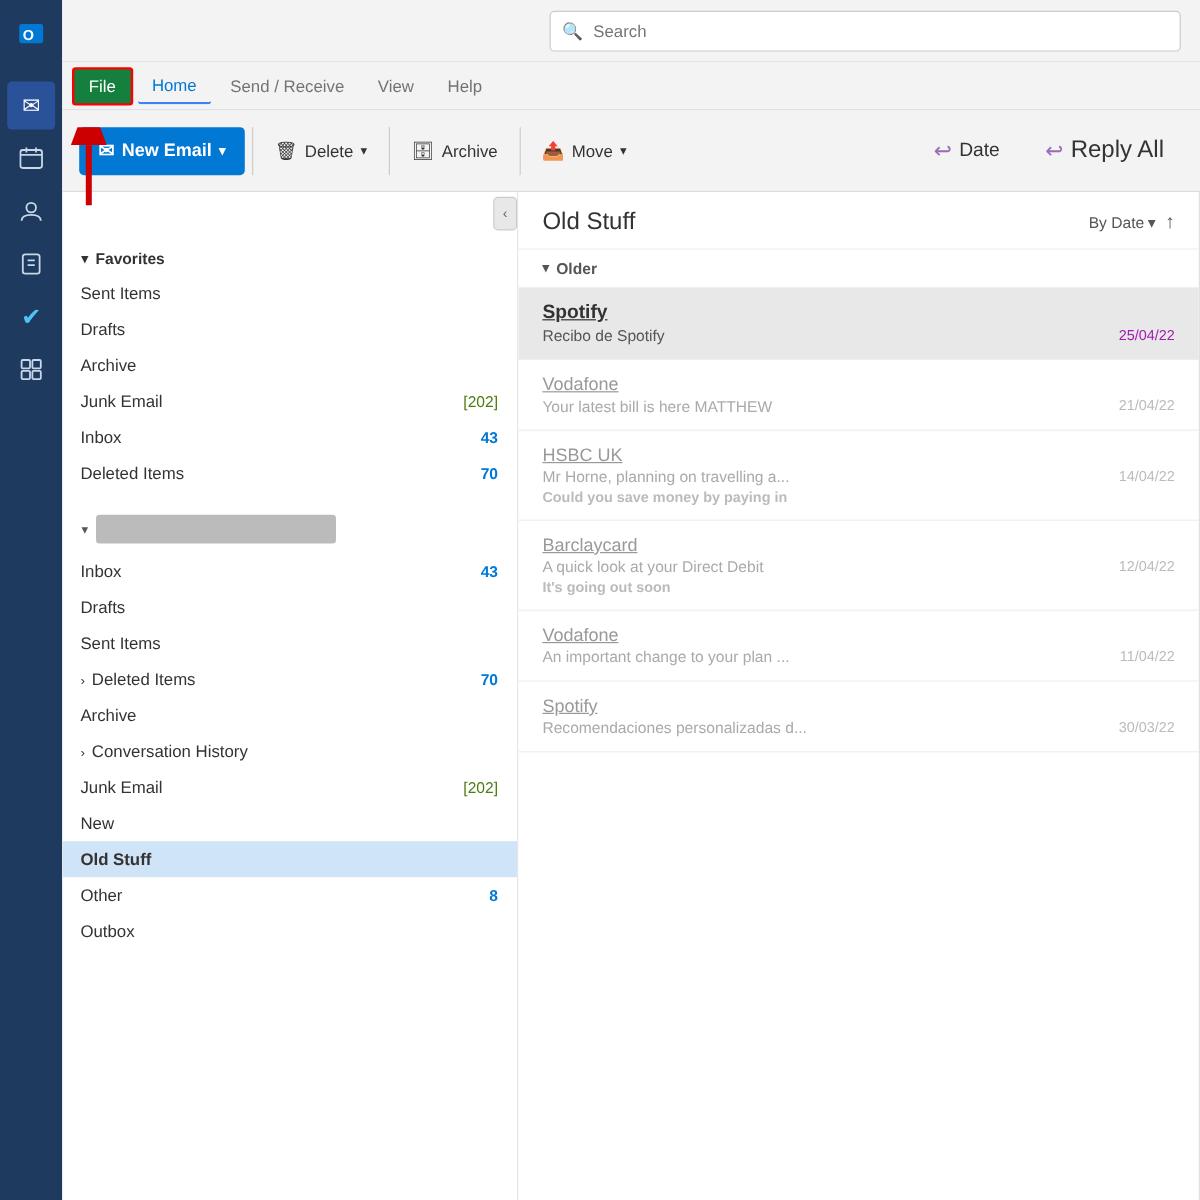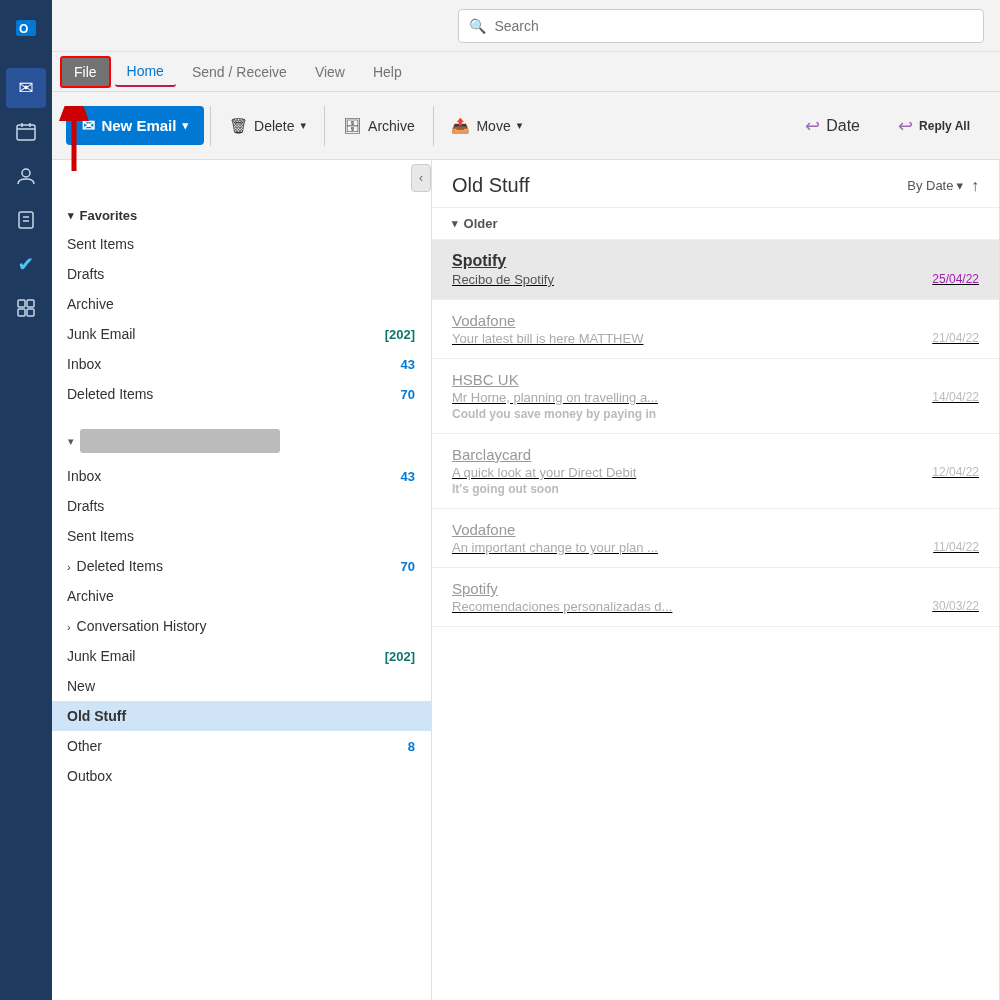--- a/index.html
+++ b/index.html
@@ -62,25 +62,25 @@
       border-bottom: 1px solid #ddd;
       gap: 4px;
     }
     .menu-item {
       padding: 6px 12px;
       cursor: pointer; font-size: 14px; color: #737373;
       border-radius: 3px;
     }
     .menu-item.active {
       color: #0078d4;
-      border-bottom: 2px solid #be185d;
+      border-bottom: 2px solid #3b82f6;
     }
     .menu-item.file-active {
       color: #fff;
-      background: #737373;
+      background: #15803d;
       border: 2px solid red;
     }
 
     
     .toolbar {
       height: 68px;
       background: #f3f3f3;
       display: flex; align-items: center;
       padding: 0 12px; gap: 2px;
       border-bottom: 1px solid #ddd;
@@ -140,21 +140,21 @@
     }
     .sidebar-section-header .chevron { margin-right: 6px; font-size: 11px; }
 
     .sidebar-item {
       display: flex; align-items: center; justify-content: space-between;
       padding: 7px 16px 7px 15px;
       cursor: pointer; font-size: 14px; color: #333;
     }
     .sidebar-item.active { background: #d0e4f7; font-weight: 700; }
     .sidebar-item .badge { color: #0078d4; font-weight: 600; font-size: 13px; }
-    .sidebar-item .badge.muted { color: #0f766e; font-weight: 700; }
+    .sidebar-item .badge.muted { color: #4d7c0f; font-weight: 400; }
 
     .sidebar-account {
       margin-top: 12px;
       padding: 8px 16px;
     }
     .account-bar {
       height: 24px; background: #bbb; border-radius: 3px;
       width: 200px;
     }
 
@@ -182,21 +182,21 @@
     }
 
     .email-item {
       padding: 12px 20px;
       border-bottom: 1px solid #eee;
       cursor: pointer;
     }
     .email-item.selected { background: #e8e8e8; }
     .email-item .sender { font-size: 16px; font-weight: 600; color: #333; text-decoration: underline; }
     .email-item.faded .sender { color: #999; font-weight: 400; font-size: 15px; }
-    .email-item .subject-row { display: flex; justify-content: space-between; align-items: flex-start; margin-top: 2px; text-decoration: underline; }
+    .email-item .subject-row { display: flex; justify-content: space-between; align-items: flex-start; margin-top: 2px; }
     .email-item .subject { font-size: 13px; color: #555; }
     .email-item.faded .subject { color: #aaa; }
     .email-item .date { font-size: 12px; color: #a21caf; white-space: nowrap; margin-left: 12px; }
     .email-item.faded .date { color: #bbb; }
     .email-item .preview { font-size: 12px; color: #888; margin-top: 2px; font-weight: bold; }
     .email-item.faded .preview { color: #bbb; }
   </style>
 </head>
 <body>
 
@@ -292,21 +292,21 @@
       <span>Move</span>
       <span style="font-size:11px;">▾</span>
     </button>
     <div style="flex:1;"></div>
     <button class="reply-btn">
       <span style="font-size:18px; color:#9b6bb5;">↩</span>
       <span style="font-size:16px;">Date</span>
     </button>
     <button class="reply-btn">
       <span style="font-size:18px; color:#9b6bb5;">↩</span>
-      <span style="font-size:12px;font-weight:bold;">Reply All</span>
+      <span style="font-size:20px;">Reply All</span>
     </button>
   </div>
 
   <div class="content-area">
 
     <div class="sidebar">
 
       <div class="sidebar-collapse-btn" style="position:relative; left:auto; top:auto; margin: 4px 0 4px auto; width:20px; height:28px; display:flex; align-items:center; justify-content:center; background:#e8e8e8; border:1px solid #ccc; border-radius:4px; cursor:pointer;">
         <span>‹</span>
       </div>

